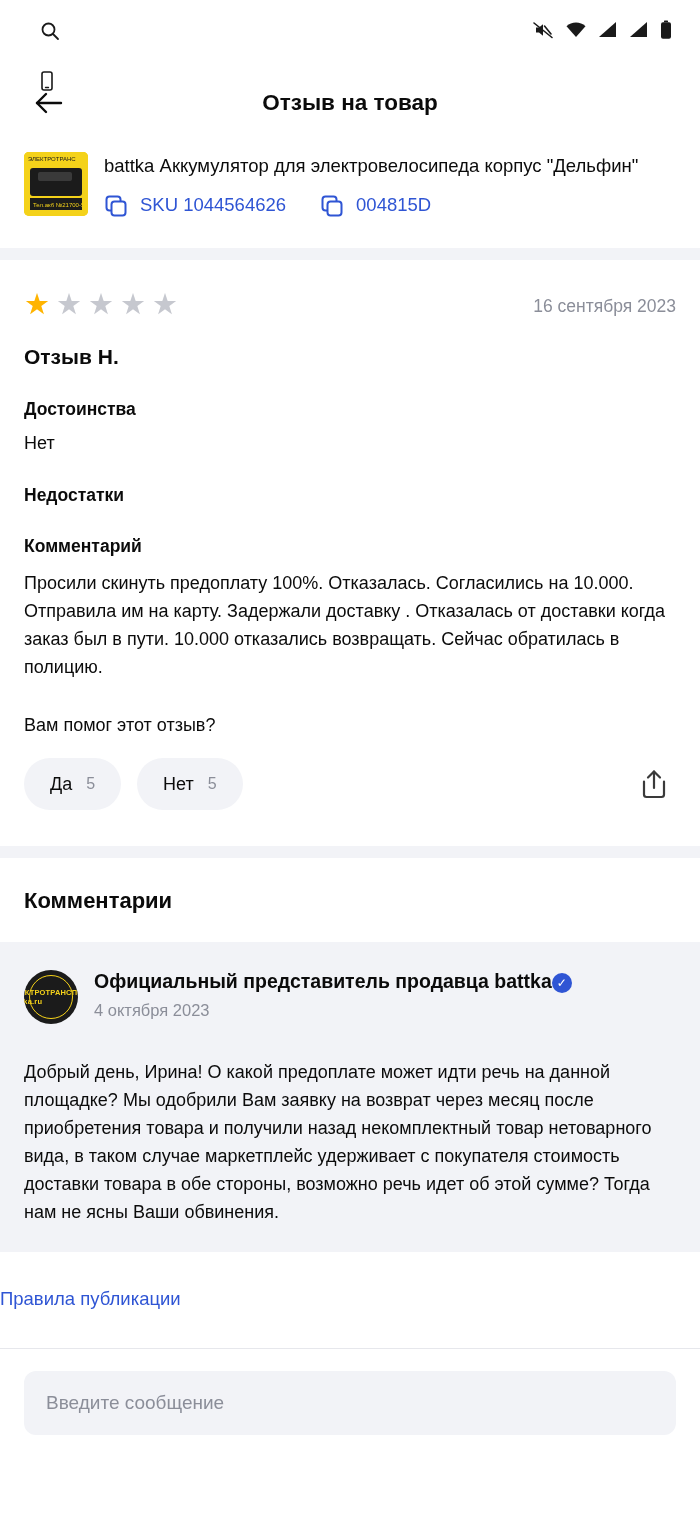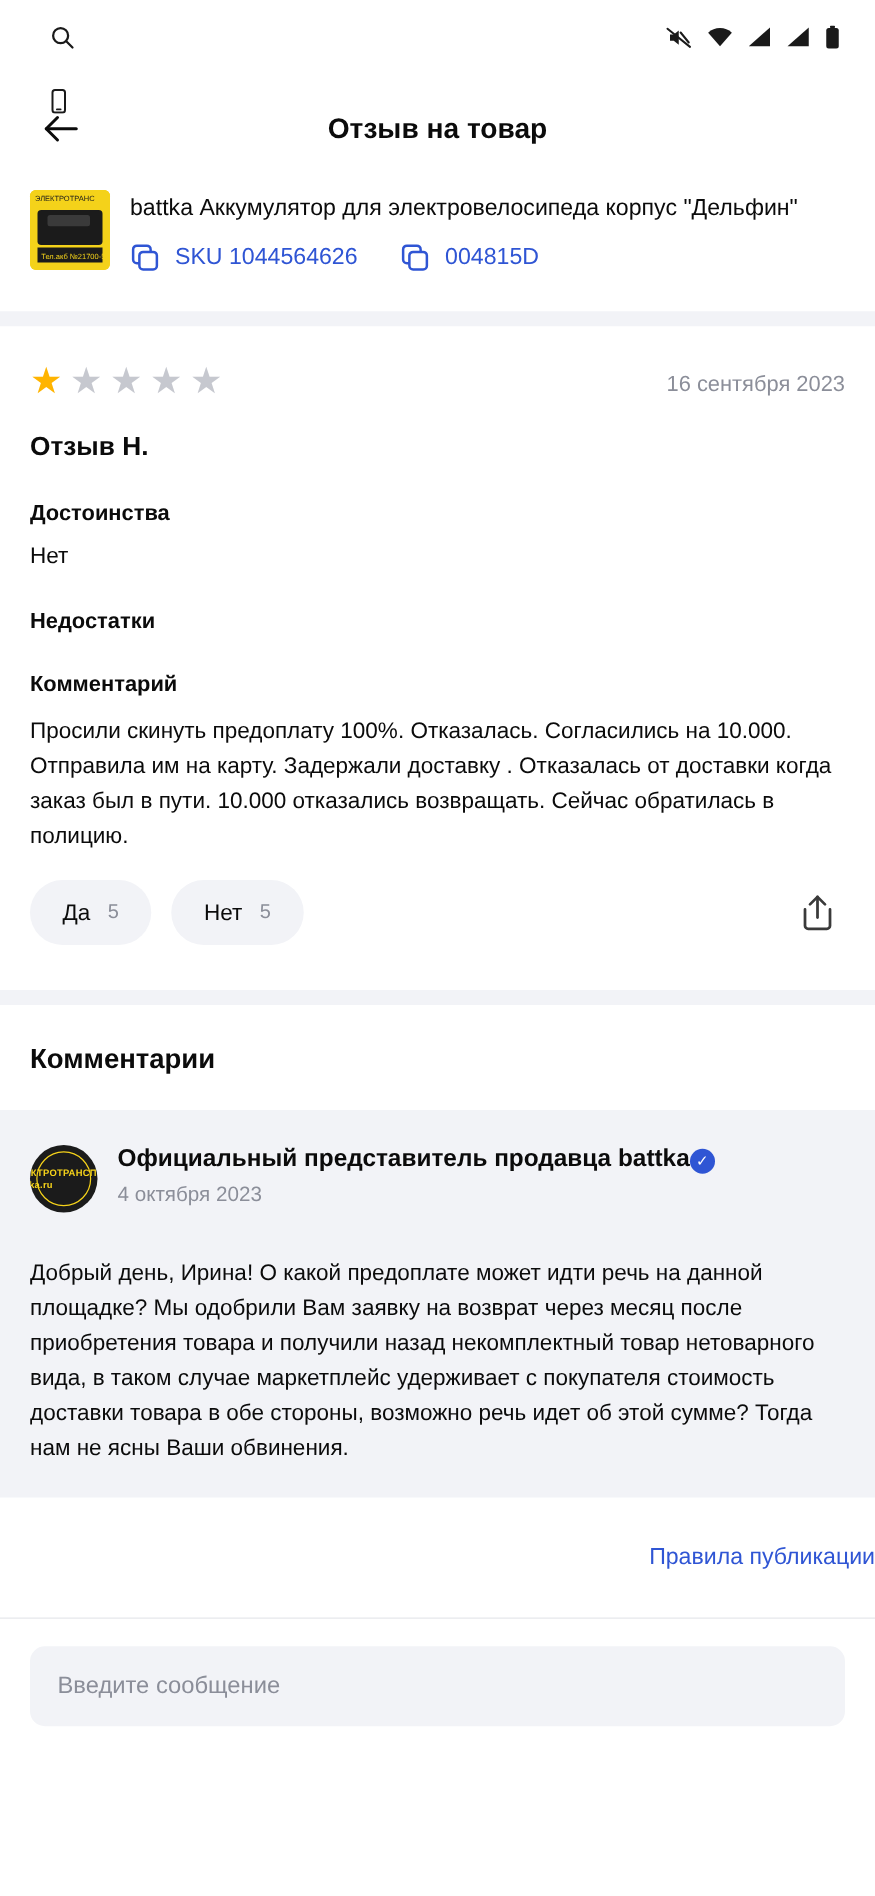--- a/index.html
+++ b/index.html
@@ -88,21 +88,21 @@
   .cc-name-row { display: flex; align-items: flex-end; }
   .cc-name { font-size: 19.5px; font-weight: 700; color: #0b0b0b; }
   .verified { width: 20px; height: 20px; border-radius: 50%; background: #2f55d4; display: flex; align-items: center; justify-content: center; color: #fff; font-size: 12px; }
   .cc-date { font-size: 16.5px; color: #8b8e99; margin-top: 8px; }
   .cc-body { font-size: 18px; line-height: 28px; margin-top: 34px; color: #0b0b0b; }
   .cc-actions { display: flex; align-items: center; justify-content: space-between; margin-top: 40px; }
   .reply-link { font-size: 18px; color: #2f55d4; cursor: pointer; }
   .trash-btn { width: 40px; height: 40px; display: flex; align-items: center; justify-content: center; cursor: pointer; }
 
   
-  .rules { text-align: right; padding: 36px 0 38px 0; }
+  .rules { text-align: left; padding: 36px 0 38px 0; }
   .rules-link { font-size: 18.5px; color: #2f55d4; cursor: pointer; }
 
   
   .composer-wrap { border-top: 1px solid #e6e7ec; padding: 22px 24px 0 24px; }
   .composer {
     height: 64px; background: #f2f3f7; border-radius: 12px;
     display: flex; align-items: center; padding: 0 22px;
   }
   .composer-input {
     border: none; outline: none; background: transparent; width: 100%;
@@ -227,20 +227,21 @@
     <div class="author">Отзыв Н.</div>
 
     <div class="sec-label">Достоинства</div>
     <div class="sec-text">Нет</div>
 
     <div class="sec-label">Недостатки</div>
 
     <div class="sec-label">Комментарий</div>
     <div class="comment-text">Просили скинуть предоплату 100%. Отказалась. Согласились на 10.000. Отправила им на карту. Задержали доставку . Отказалась от доставки когда заказ был в пути. 10.000 отказались возвращать. Сейчас обратилась в полицию.</div>
 
+    <div class="helpful-q">Вам помог этот отзыв?</div>
 
     <div class="helpful-row">
       <div class="pill">
         <span class="pill-label">Да</span>
         <span class="pill-count">5</span>
       </div>
       <div class="pill">
         <span class="pill-label">Нет</span>
         <span class="pill-count">5</span>
       </div>

